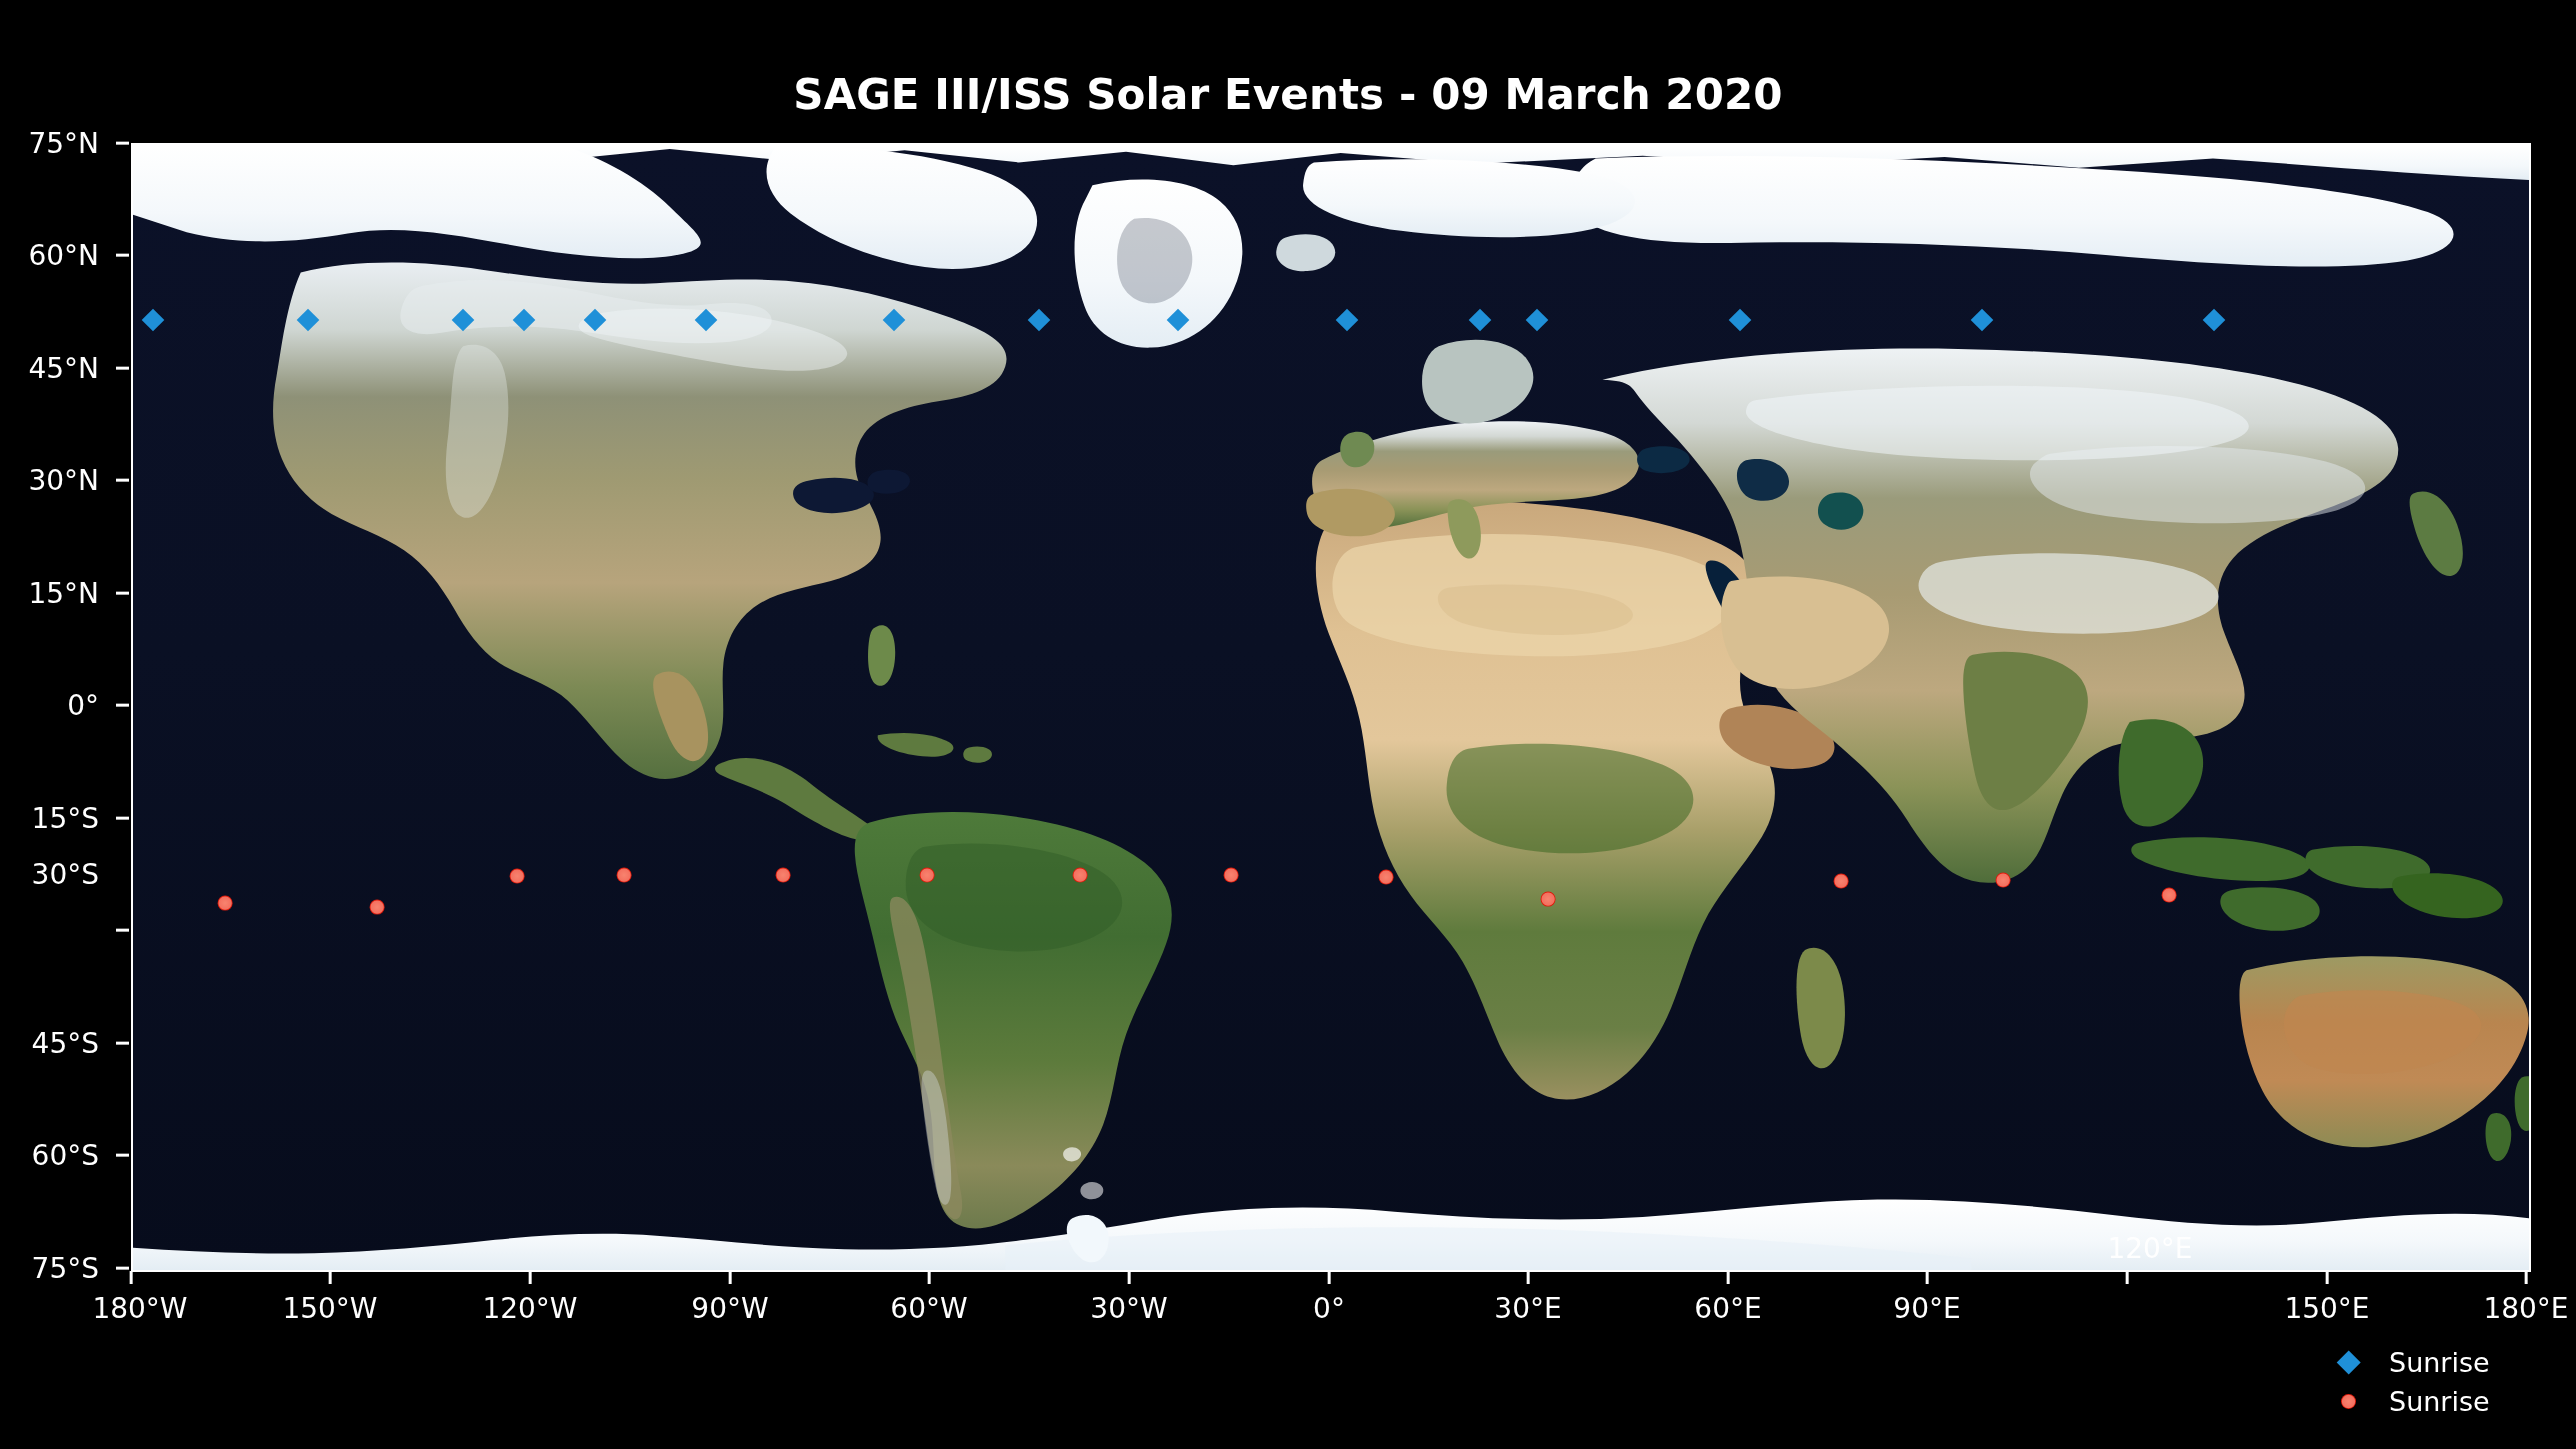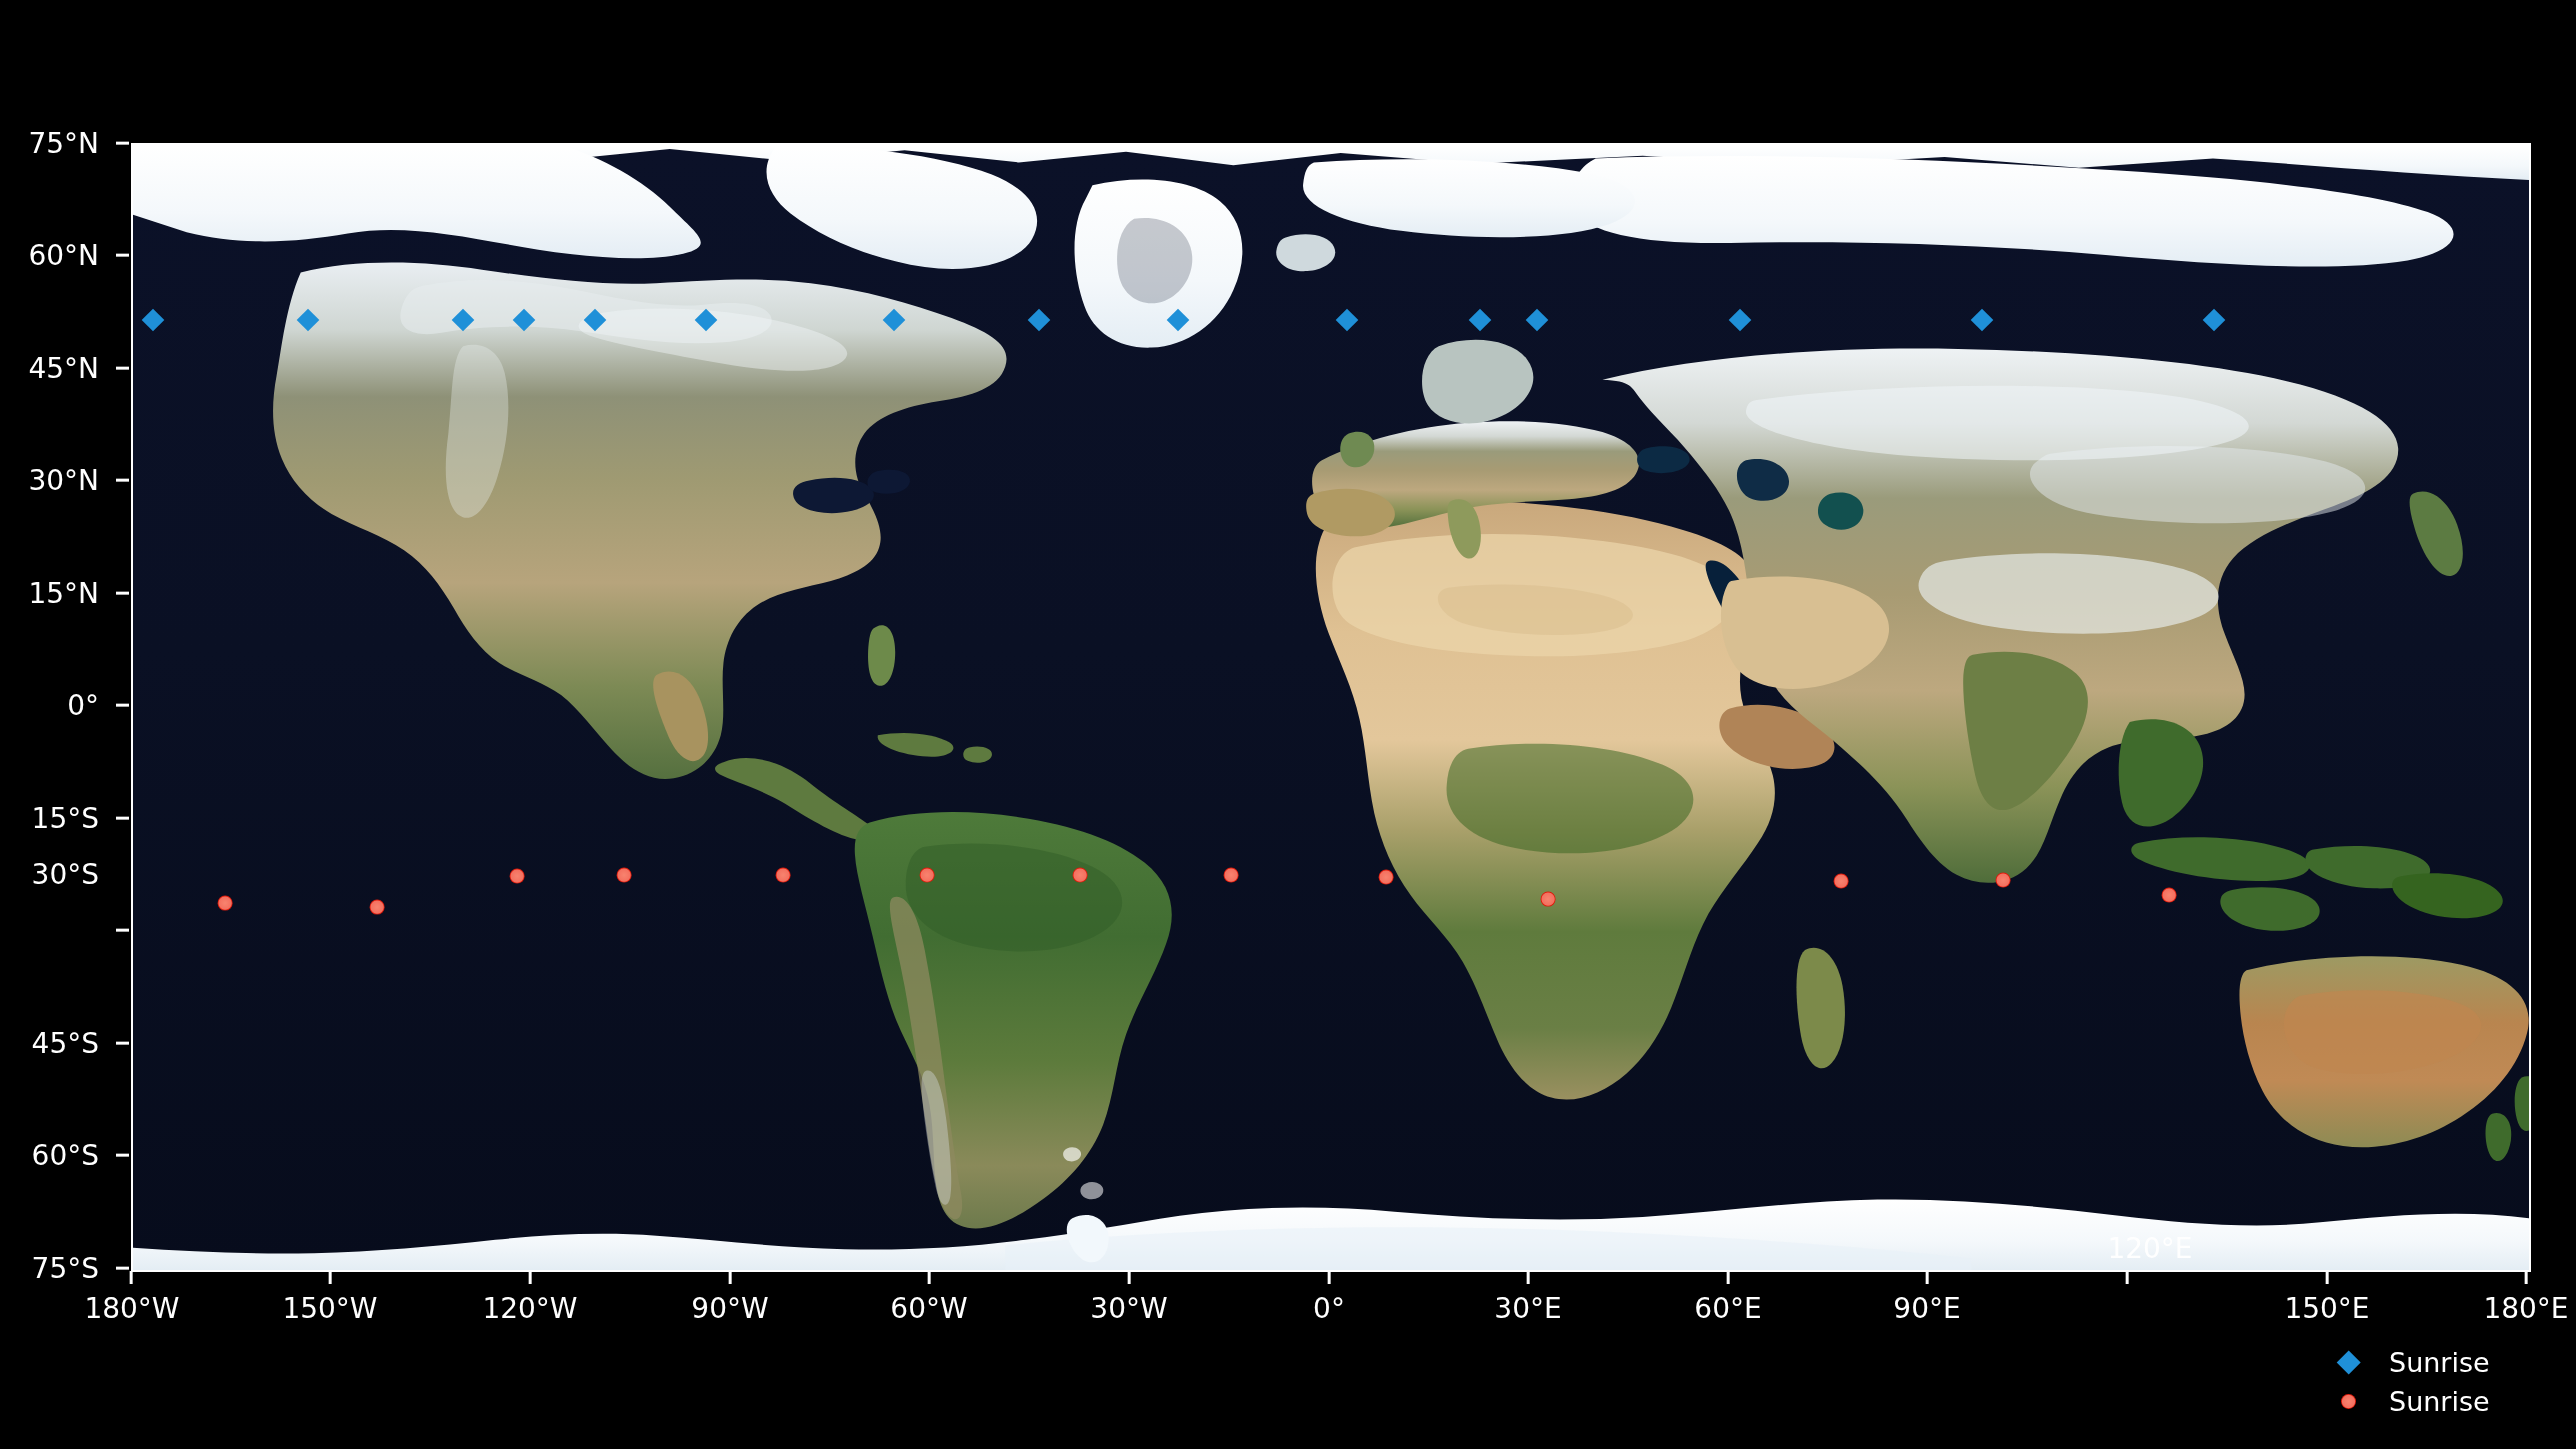--- a/index.html
+++ b/index.html
@@ -36,20 +36,21 @@
 
   .marker{position:absolute;pointer-events:none;}
   .m-sunrise{transform:translate(-50%,-50%) rotate(45deg);}
   .m-sunset{transform:translate(-50%,-50%);border-radius:50%;}
 </style>
 </head>
 <body>
 
 <div id="figure" style="background: rgb(0, 0, 0);">
 
+  <div id="title" style="color: rgb(255, 255, 255);">SAGE III/ISS Solar Events - 09 March 2020</div>
 
   <div id="axes" style="border-color: rgb(255, 255, 255); background: rgb(10, 16, 36);">
     <div id="mapwrap">
       <svg id="mapsvg" viewBox="0 0 3571 1677" preserveAspectRatio="none">
         <defs>
           <linearGradient id="gOcean" x1="0" y1="0" x2="0" y2="1">
             <stop offset="0%" stop-color="#0b1128"></stop>
             <stop offset="45%" stop-color="#0a1024"></stop>
             <stop offset="100%" stop-color="#070c1c"></stop>
           </linearGradient>
@@ -277,21 +278,21 @@
       <div class="ytick-label" style="top: 818px; left: 0px; width: 99px;">15°S</div>
       <div class="ytick-mark" style="top: 818px; left: 116px;"></div>
       <div class="ytick-label" style="top: 874px; left: 0px; width: 99px;">30°S</div>
       <div class="ytick-mark" style="top: 930px; left: 116px;"></div>
       <div class="ytick-label" style="top: 1043px; left: 0px; width: 99px;">45°S</div>
       <div class="ytick-mark" style="top: 1043px; left: 116px;"></div>
       <div class="ytick-label" style="top: 1155px; left: 0px; width: 99px;">60°S</div>
       <div class="ytick-mark" style="top: 1155px; left: 116px;"></div>
       <div class="ytick-label" style="top: 1268px; left: 0px; width: 99px;">75°S</div>
       <div class="ytick-mark" style="top: 1268px; left: 116px;"></div>
-      <div class="xtick-label" style="left: 132px; top: 1292px;">180°W</div>
+      <div class="xtick-label" style="left: 140px; top: 1292px;">180°W</div>
       <div class="xtick-mark" style="left: 131px; top: 1271px;"></div>
       <div class="xtick-label" style="left: 330px; top: 1292px;">150°W</div>
       <div class="xtick-mark" style="left: 330px; top: 1271px;"></div>
       <div class="xtick-label" style="left: 530px; top: 1292px;">120°W</div>
       <div class="xtick-mark" style="left: 530px; top: 1271px;"></div>
       <div class="xtick-label" style="left: 730px; top: 1292px;">90°W</div>
       <div class="xtick-mark" style="left: 730px; top: 1271px;"></div>
       <div class="xtick-label" style="left: 929px; top: 1292px;">60°W</div>
       <div class="xtick-mark" style="left: 929px; top: 1271px;"></div>
       <div class="xtick-label" style="left: 1129px; top: 1292px;">30°W</div>

